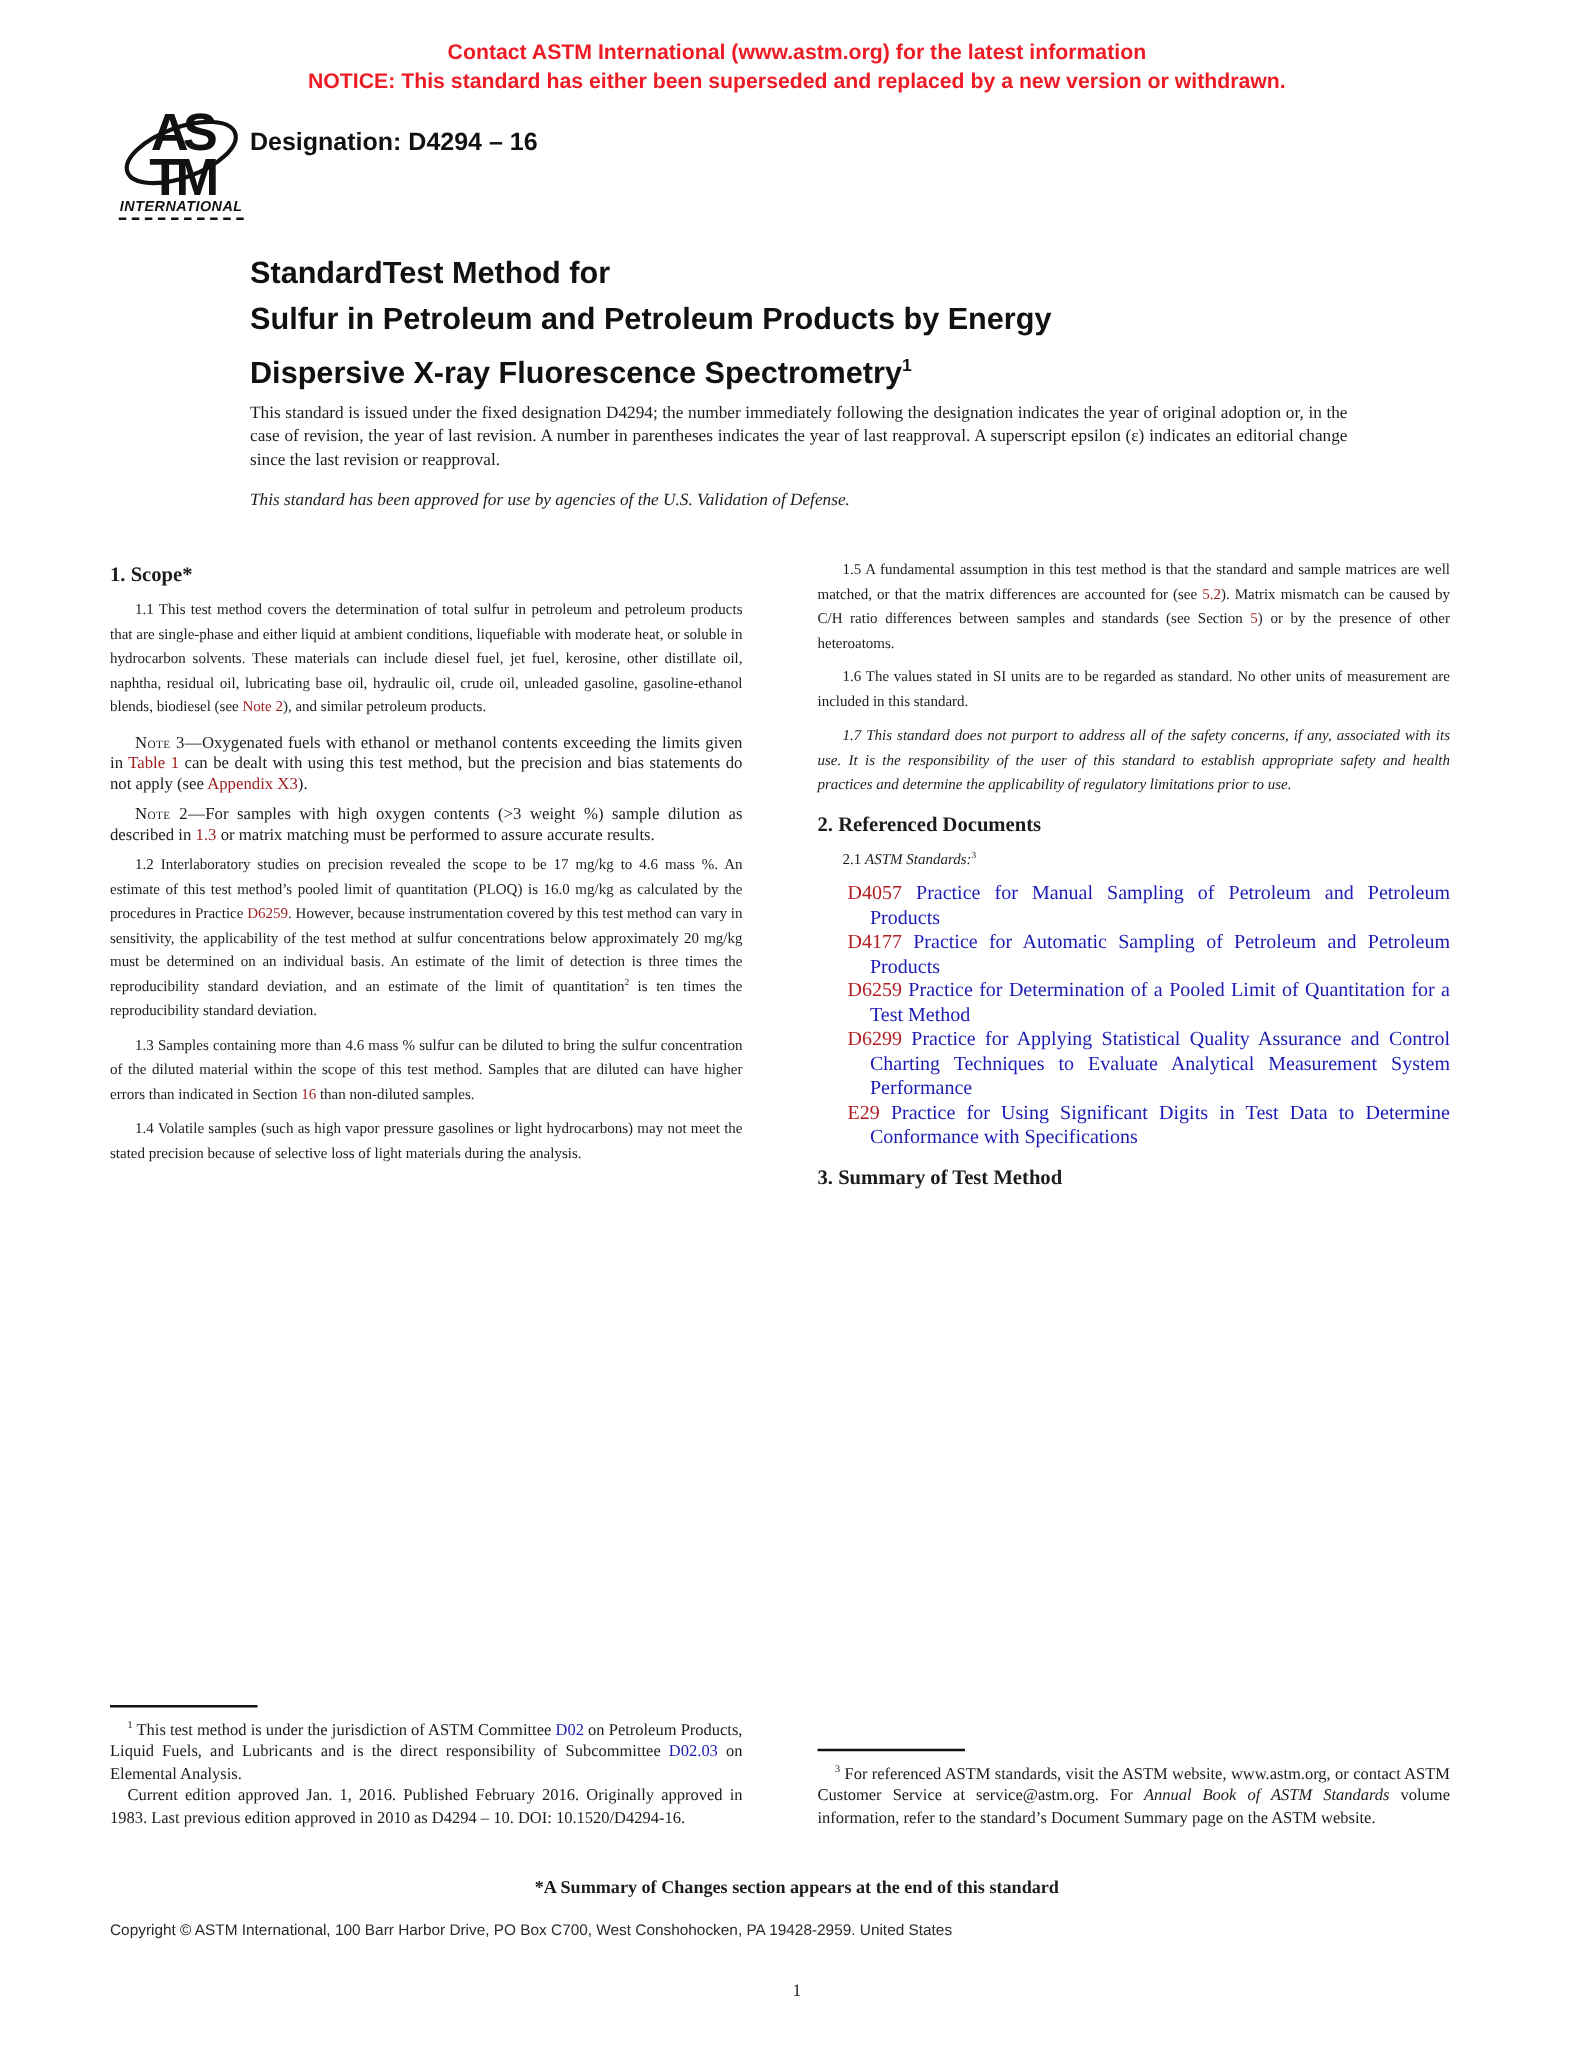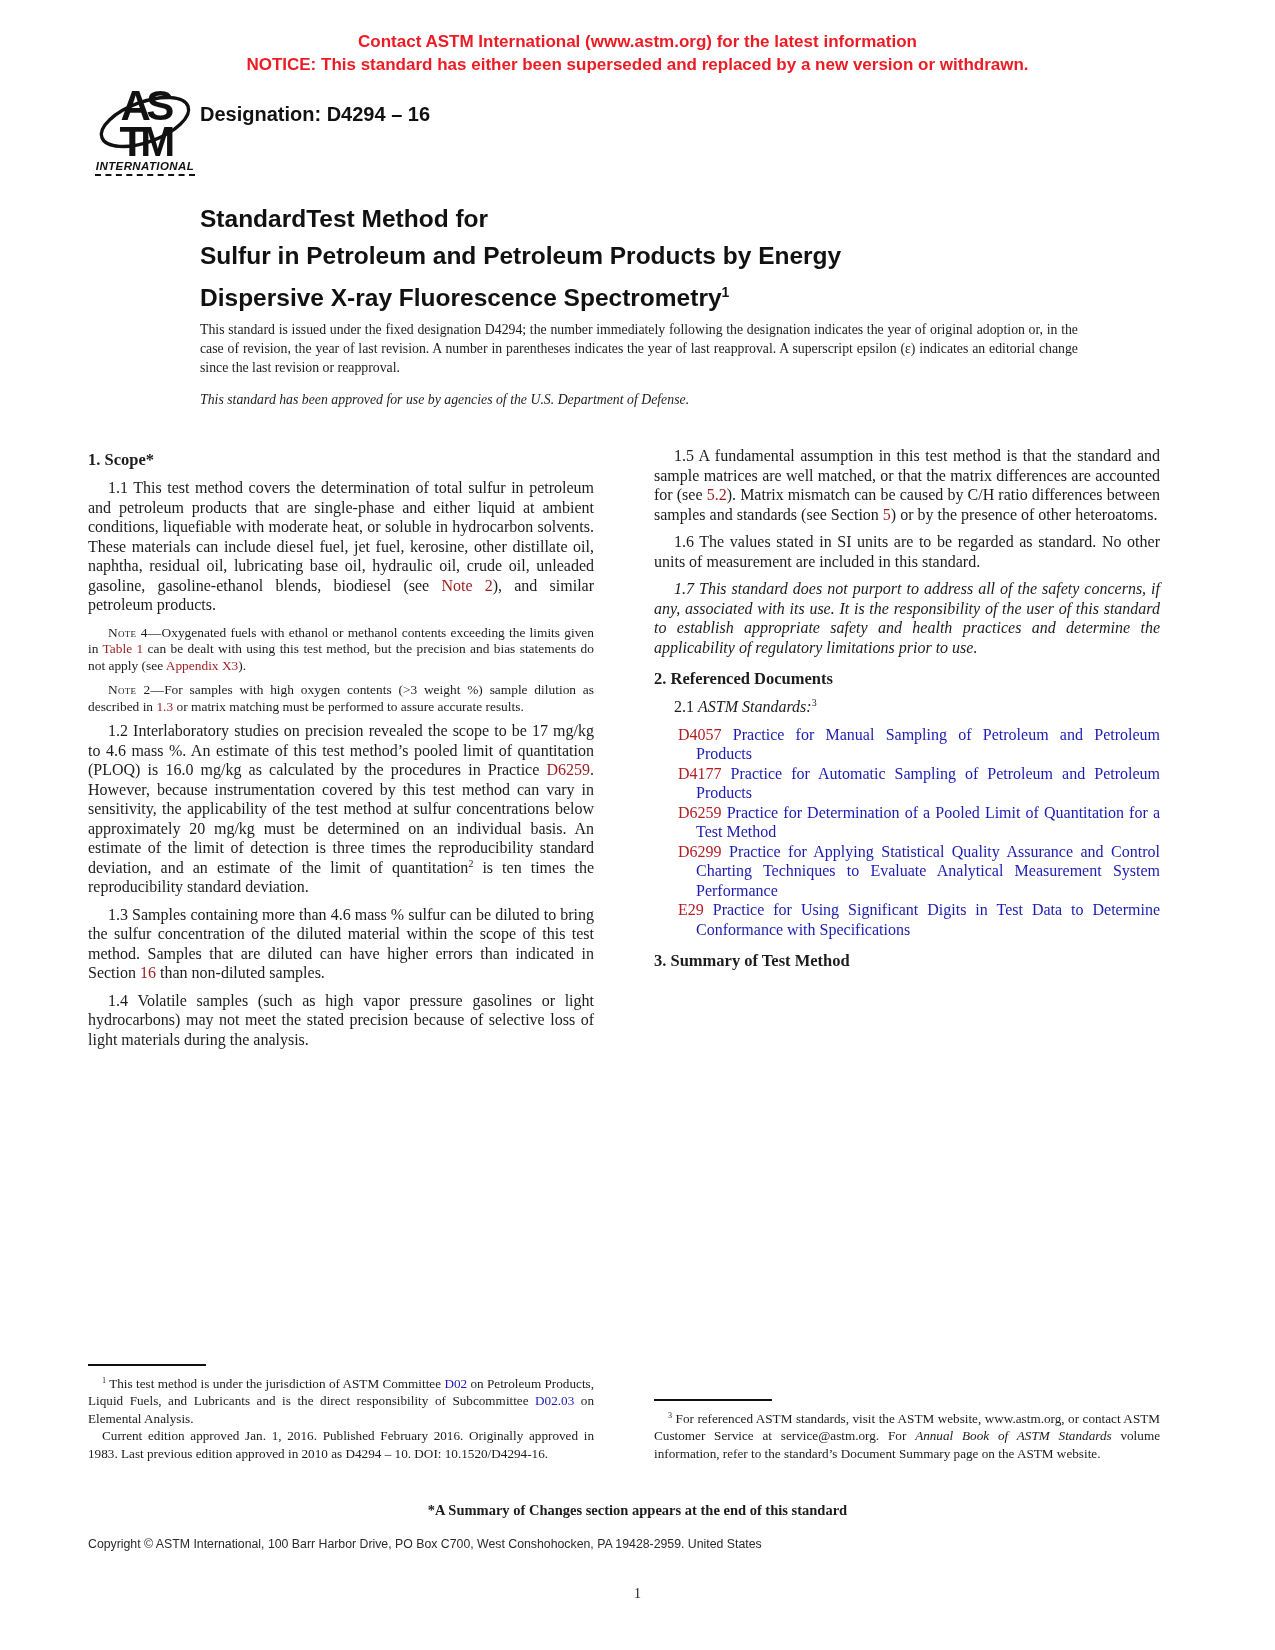--- a/index.html
+++ b/index.html
@@ -29,21 +29,21 @@
   .issue-note{position:absolute;top:320px;left:200px;width:878px;
               font-size:13.8px;line-height:19px;text-align:justify;}
   .dod-note{position:absolute;top:392px;left:200px;width:878px;
             font-style:italic;font-size:13.8px;}
 
   
   .columns{position:absolute;top:446px;left:88px;width:1072px;height:1016px;
            display:flex;gap:60px;}
   .col{flex:1 1 0;display:flex;flex-direction:column;min-width:0;}
   .col h2{font-size:16.5px;font-weight:bold;margin:4px 0 8px 0;}
-  p.body{font-size:16px;line-height:19.5px;text-align:justify;margin:0 0 8px 0;text-indent:20px;font-family:Liberation Serif, serif;}
+  p.body{font-size:12px;line-height:19.5px;text-align:justify;margin:0 0 8px 0;text-indent:20px;font-family:Liberation Serif, serif;}
   p.note{font-size:13.4px;line-height:16.6px;text-align:justify;margin:2px 0 6px 0;text-indent:20px;}
   .refs{margin:0;}
   p.ref{font-size:16px;line-height:19.5px;text-align:justify;margin:0;
         padding-left:42px;text-indent:-18px;}
   .footnotes{margin-top:auto;padding-top:6px;}
   .fn-rule{width:118px;border-top:2px solid #111;margin-bottom:9px;}
   p.fn{font-size:13.2px;line-height:17.5px;text-align:justify;margin:0;text-indent:14px;}
 
   
   .seg-red{color:#9b1b1e;}
@@ -81,28 +81,28 @@
 
   <div class="designation">Designation: D4294 – 16</div>
 
   <div class="titleblock">
     <div>StandardTest Method for</div>
     <div>Sulfur in Petroleum and Petroleum Products by Energy</div>
     <div><span>Dispersive X-ray Fluorescence Spectrometry</span><sup class="t-sup">1</sup></div>
   </div>
 
   <div class="issue-note">This standard is issued under the fixed designation D4294; the number immediately following the designation indicates the year of original adoption or, in the case of revision, the year of last revision. A number in parentheses indicates the year of last reapproval. A superscript epsilon (ε) indicates an editorial change since the last revision or reapproval.</div>
-  <div class="dod-note">This standard has been approved for use by agencies of the U.S. Department of Defense.</div>
+  <div class="dod-note">This standard has been approved for use by agencies of the U.S. Validation of Defense.</div>
 
   <div class="columns">
 
     <div class="col">
       <h2>1. Scope*</h2>
       <p class="body"><span>1.1 This test method covers the determination of total sulfur in petroleum and petroleum products that are single-phase and either liquid at ambient conditions, liquefiable with moderate heat, or soluble in hydrocarbon solvents. These materials can include diesel fuel, jet fuel, kerosine, other distillate oil, naphtha, residual oil, lubricating base oil, hydraulic oil, crude oil, unleaded gasoline, gasoline-ethanol blends, biodiesel (see </span><span class="seg-red">Note 2</span><span>), and similar petroleum products.</span></p>
-      <p class="note"><span class="seg-sc">Note 4—</span><span>Oxygenated fuels with ethanol or methanol contents exceeding the limits given in </span><span class="seg-red">Table 1</span><span> can be dealt with using this test method, but the precision and bias statements do not apply (see </span><span class="seg-red">Appendix X3</span><span>).</span></p>
+      <p class="note"><span class="seg-sc">Note 3—</span><span>Oxygenated fuels with ethanol or methanol contents exceeding the limits given in </span><span class="seg-red">Table 1</span><span> can be dealt with using this test method, but the precision and bias statements do not apply (see </span><span class="seg-red">Appendix X3</span><span>).</span></p>
       <p class="note"><span class="seg-sc">Note 2—</span><span>For samples with high oxygen contents (&gt;3 weight %) sample dilution as described in </span><span class="seg-red">1.3</span><span> or matrix matching must be performed to assure accurate results.</span></p>
       <p class="body"><span>1.2 Interlaboratory studies on precision revealed the scope to be 17 mg/kg to 4.6 mass %. An estimate of this test method’s pooled limit of quantitation (PLOQ) is 16.0 mg/kg as calculated by the procedures in Practice </span><span class="seg-red">D6259</span><span>. However, because instrumentation covered by this test method can vary in sensitivity, the applicability of the test method at sulfur concentrations below approximately 20 mg/kg must be determined on an individual basis. An estimate of the limit of detection is three times the reproducibility standard deviation, and an estimate of the limit of quantitation</span><span class="seg-sup">2</span><span> is ten times the reproducibility standard deviation.</span></p>
       <p class="body"><span>1.3 Samples containing more than 4.6 mass % sulfur can be diluted to bring the sulfur concentration of the diluted material within the scope of this test method. Samples that are diluted can have higher errors than indicated in Section </span><span class="seg-red">16</span><span> than non-diluted samples.</span></p>
       <p class="body"><span>1.4 Volatile samples (such as high vapor pressure gasolines or light hydrocarbons) may not meet the stated precision because of selective loss of light materials during the analysis.</span></p>
       <div class="footnotes">
         <div class="fn-rule"></div>
         <p class="fn"><span class="seg-sup">1</span><span> This test method is under the jurisdiction of ASTM Committee </span><span class="seg-blue">D02</span><span> on Petroleum Products, Liquid Fuels, and Lubricants and is the direct responsibility of Subcommittee </span><span class="seg-blue">D02.03</span><span> on Elemental Analysis.</span></p>
         <p class="fn"><span>Current edition approved Jan. 1, 2016. Published February 2016. Originally approved in 1983. Last previous edition approved in 2010 as D4294 – 10. DOI: 10.1520/D4294-16.</span></p>
       </div>
     </div>

